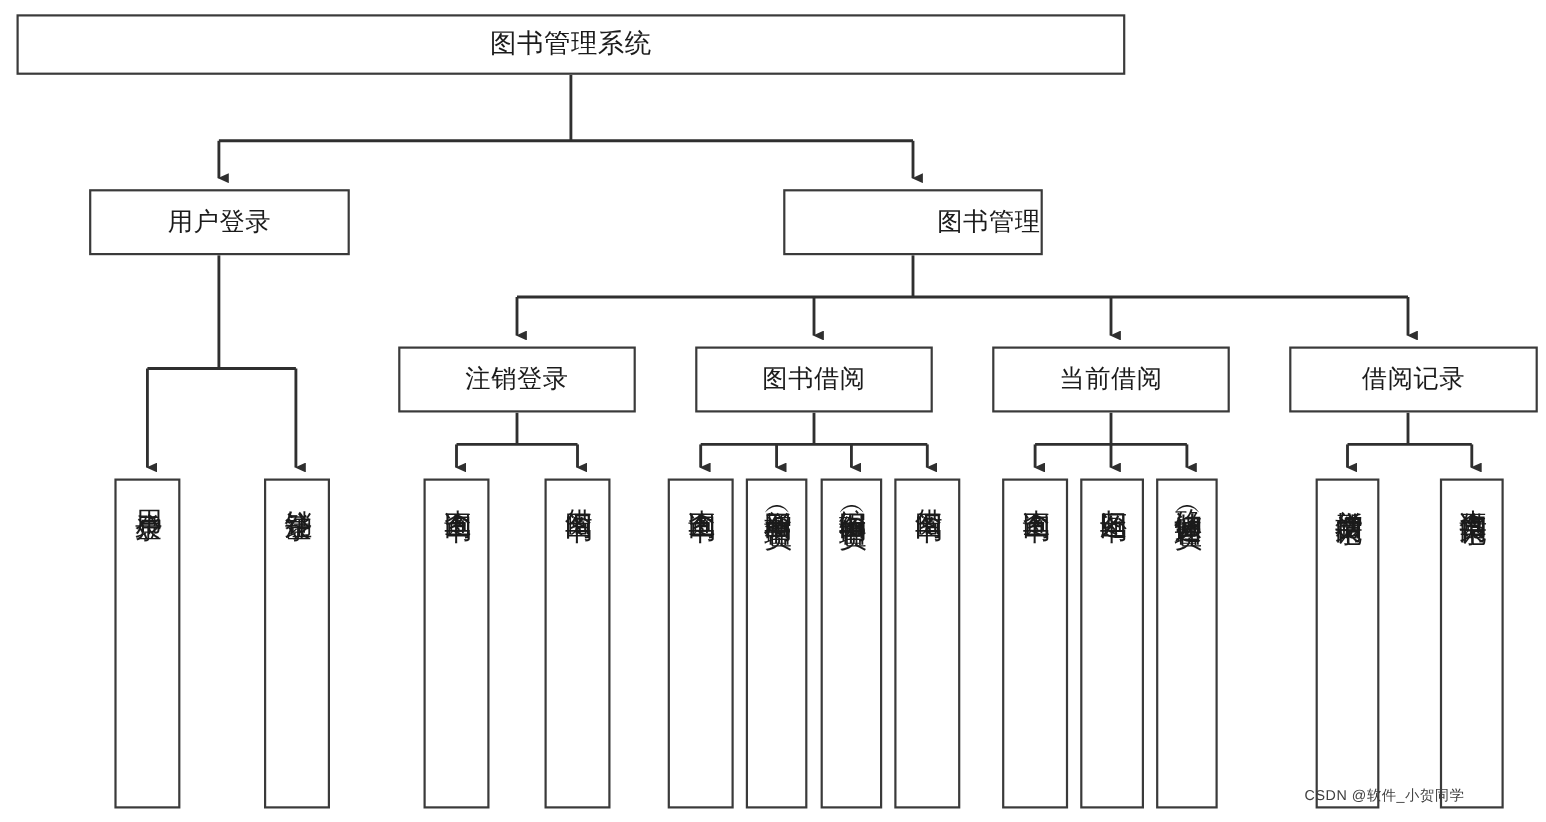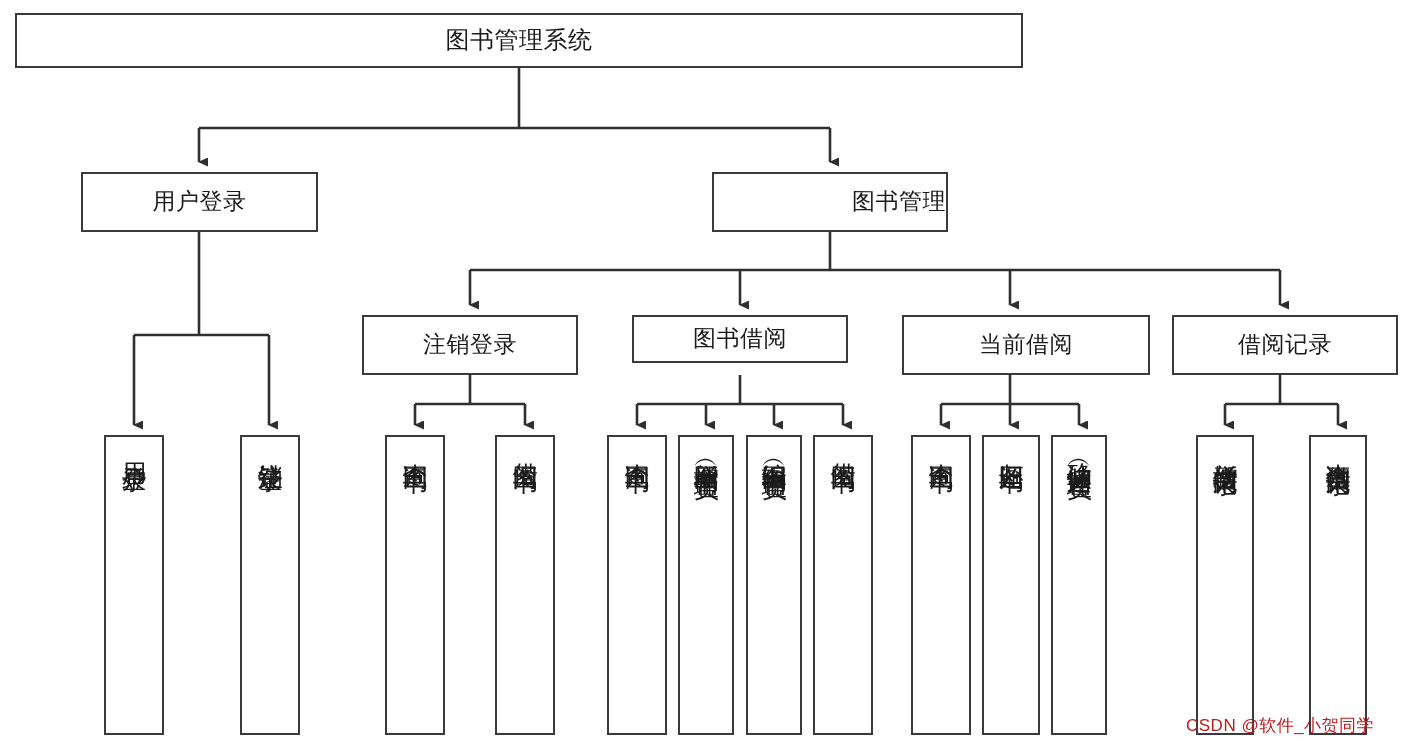--- a/index.html
+++ b/index.html
@@ -64,22 +64,22 @@
     letter-spacing: 2px;
     max-height: 290px;
   }
   .node.v.tall .node-label {
     max-height: 286px;
   }
   #watermark {
     position: absolute;
     left: 1186px;
     top: 714px;
-    font-size: 17px;
-    color: #b91c1c;
+    font-size: 13px;
+    color: #404040;
     white-space: nowrap;
     z-index: 5;
     letter-spacing: 0.5px;
   }
 </style>
 </head>
 <body>
 
 <div id="diagram-canvas">
 
@@ -143,24 +143,24 @@
   <div class="node h" style="left:81px; top:172px; width:237px; height:60px;">
     <span class="node-label">用户登录</span>
   </div>
   <div class="node h" style="left:712px; top:172px; width:236px; height:60px;justify-content:flex-end;">
     <span class="node-label">图书管理</span>
   </div>
 
   <div class="node h" style="left:362px; top:315px; width:216px; height:60px;">
     <span class="node-label">注销登录</span>
   </div>
-  <div class="node h" style="left:632px; top:315px; width:216px; height:48px;">
+  <div class="node h" style="left:632px; top:315px; width:216px; height:60px;">
     <span class="node-label">图书借阅</span>
   </div>
-  <div class="node h" style="left:902px; top:315px; width:248px; height:60px;">
+  <div class="node h" style="left:902px; top:315px; width:216px; height:60px;">
     <span class="node-label">当前借阅</span>
   </div>
   <div class="node h" style="left:1172px; top:315px; width:226px; height:60px;">
     <span class="node-label">借阅记录</span>
   </div>
 
   <div class="node v" style="left:104px; top:435px; width:60px; height:300px;">
     <span class="node-label">用户登录</span>
   </div>
   <div class="node v" style="left:240px; top:435px; width:60px; height:300px;">

